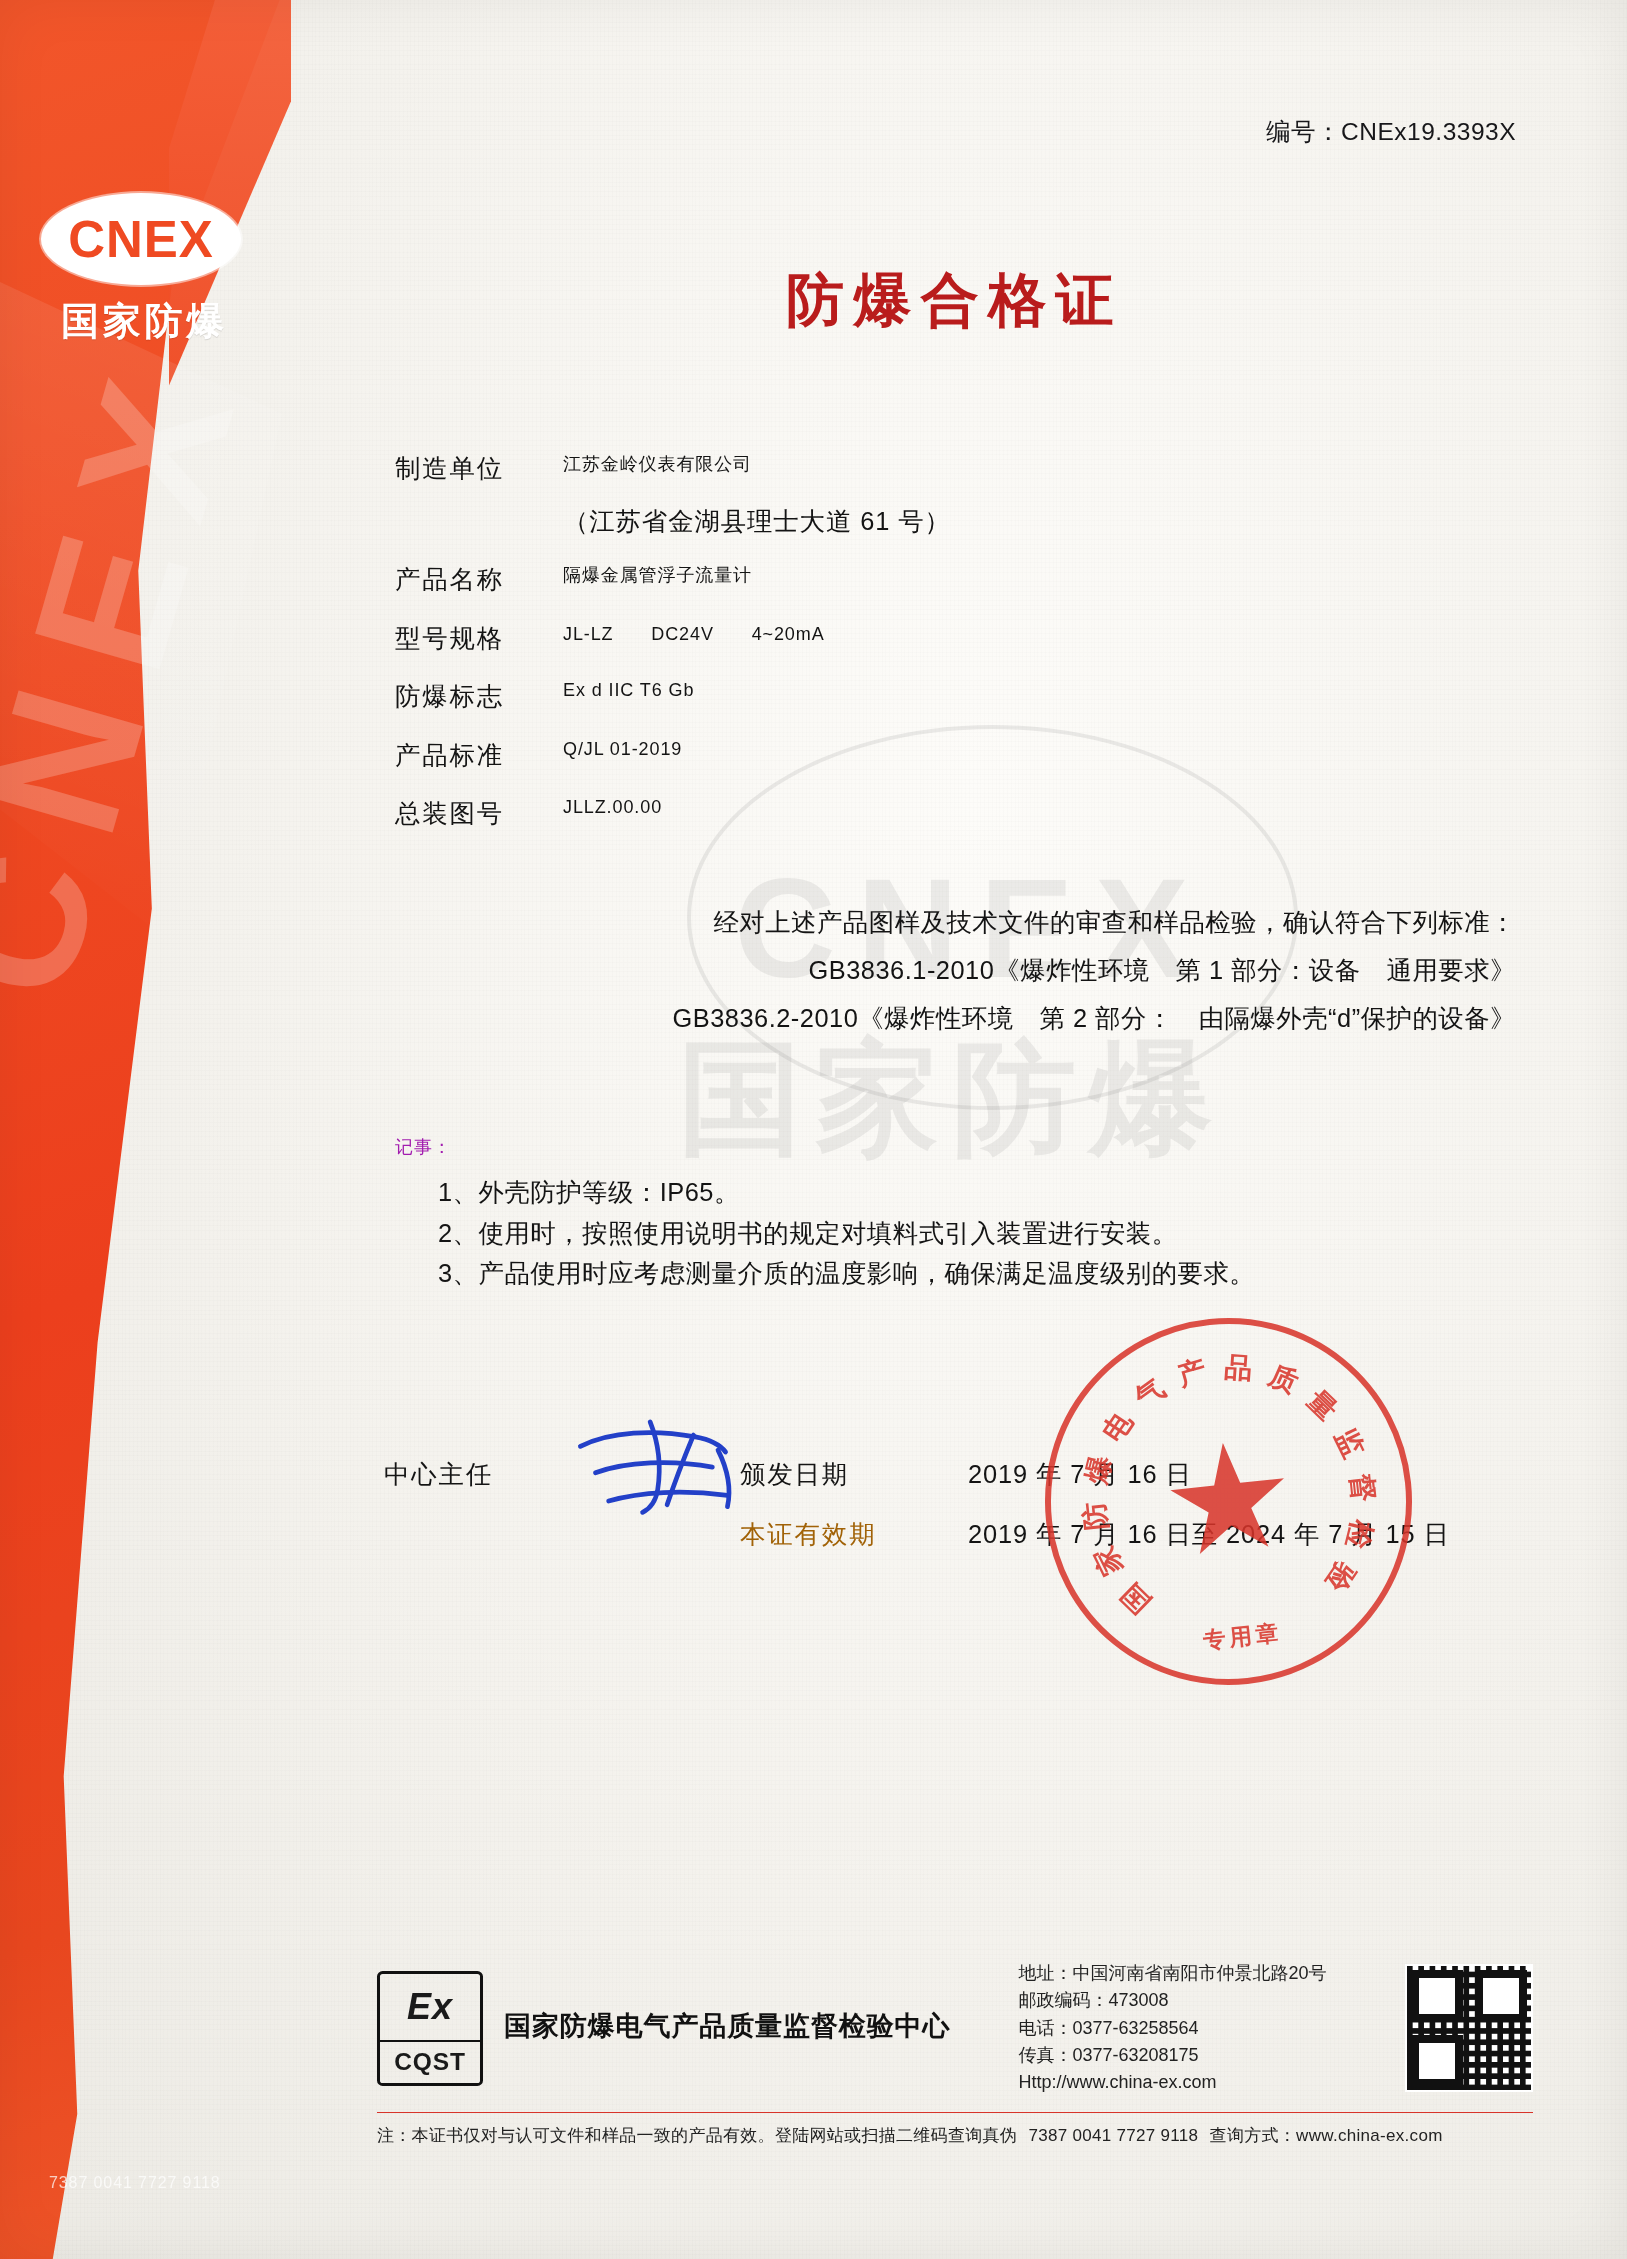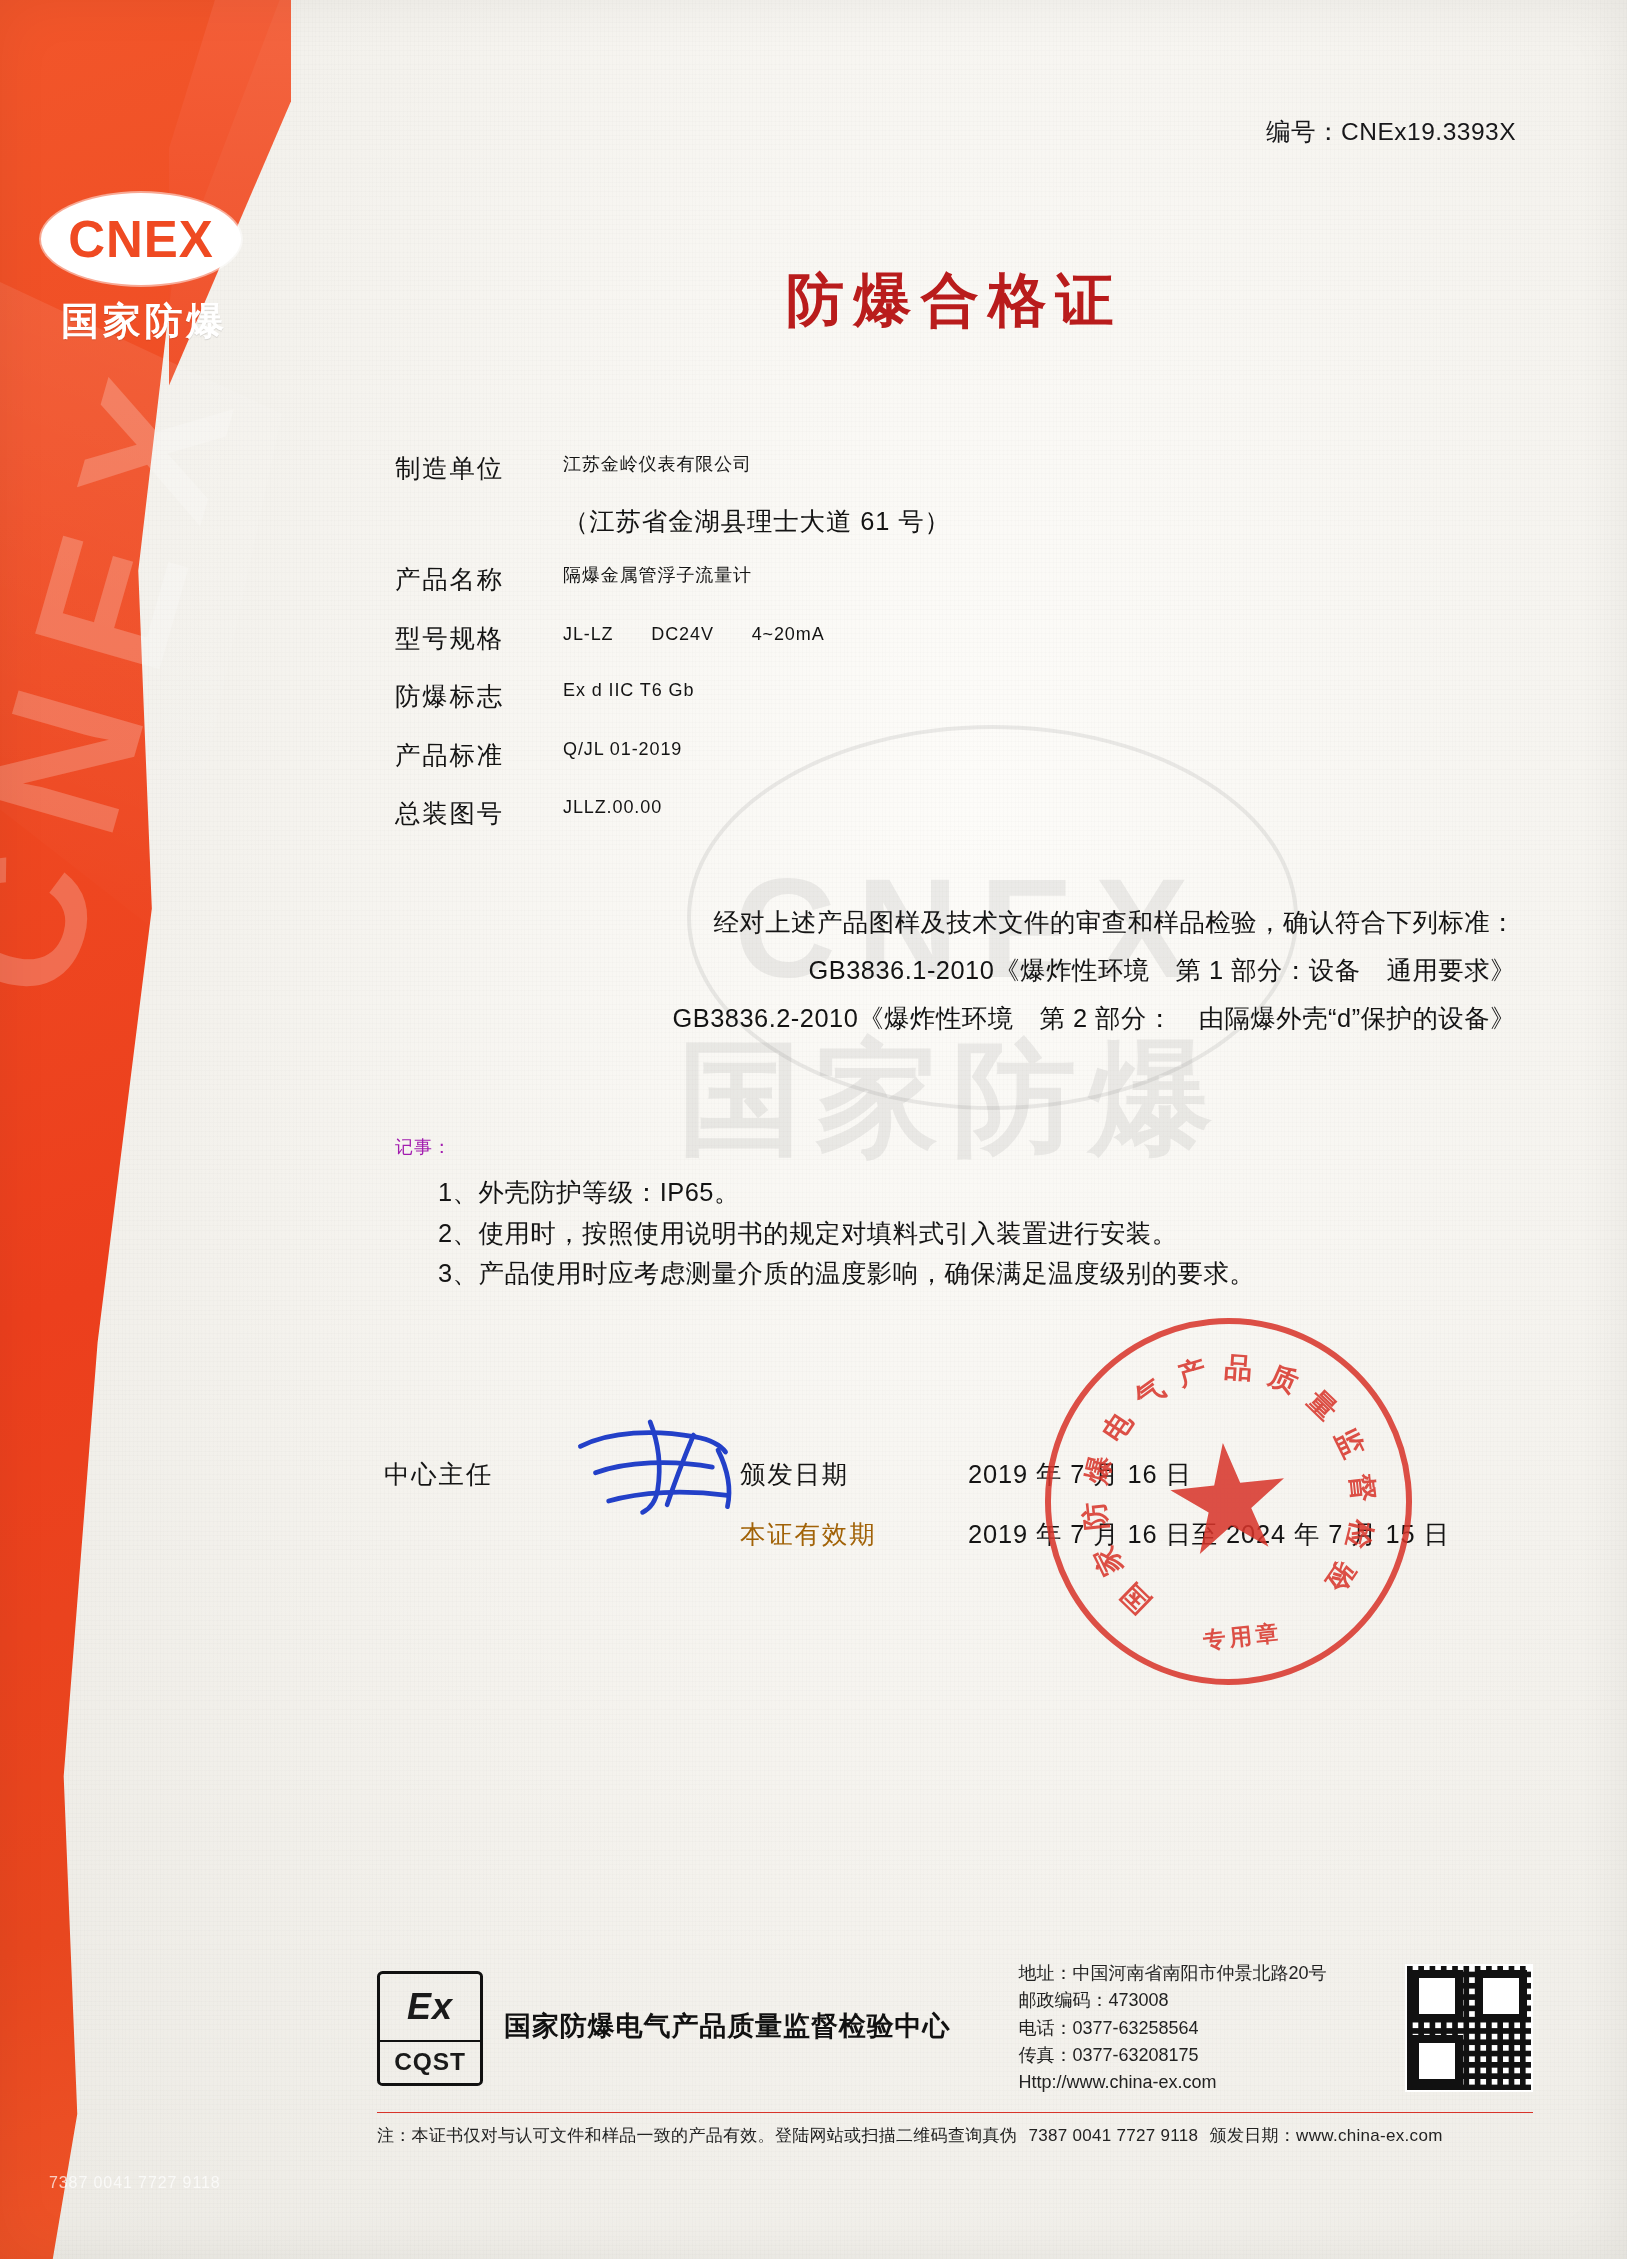--- a/index.html
+++ b/index.html
@@ -607,19 +607,19 @@
         <div>电话：0377-63258564</div>
         <div>传真：0377-63208175</div>
         <div>Http://www.china-ex.com</div>
       </div>
       <div class="qr">
         <div class="qr-bl"></div>
       </div>
     </div>
     <div class="footer-rule"></div>
     <div class="footer-note">
-      <span>注：本证书仅对与认可文件和样品一致的产品有效。登陆网站或扫描二维码查询真伪</span><span class="sep"></span><span>7387 0041 7727 9118</span><span class="sep"></span><span>颁发日期：www.china-ex.com</span>
+      <span>注：本证书仅对与认可文件和样品一致的产品有效。登陆网站或扫描二维码查询真伪</span><span class="sep"></span><span>7387 0041 7727 9118</span><span class="sep"></span><span>查询方式：www.china-ex.com</span>
     </div>
   </div>
 
   <div class="page-edge"></div>
 </div>
 
 
 </body></html>

